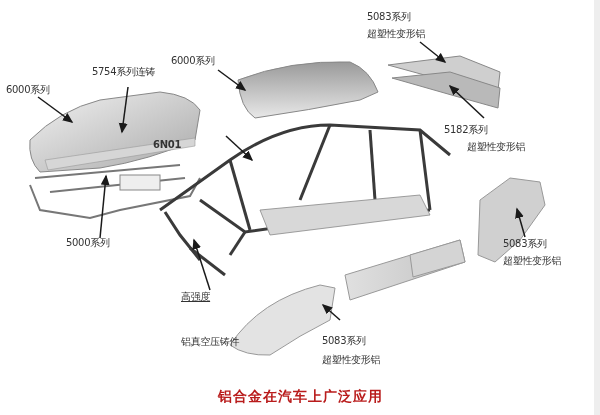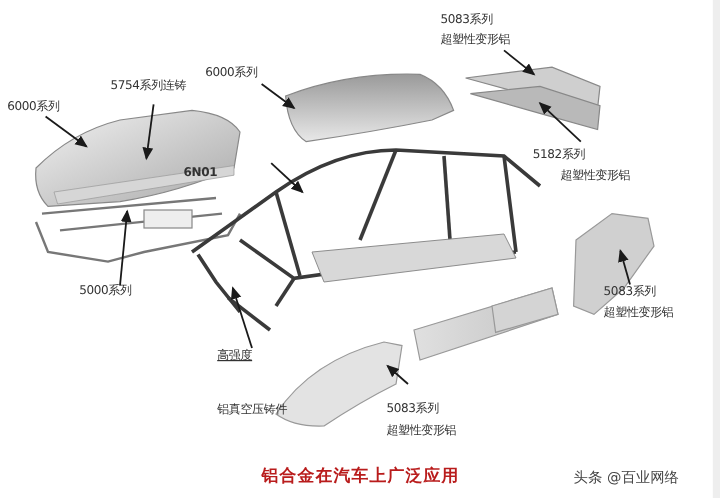--- a/index.html
+++ b/index.html
@@ -123,14 +123,13 @@
   <div class="lbl" style="left:467px;top:139px;">超塑性变形铝</div>
   <div class="lbl" style="left:66px;top:235px;text-align:right;">5000系列</div>
   <div class="lbl" style="left:503px;top:236px;">5083系列</div>
   <div class="lbl" style="left:503px;top:253px;">超塑性变形铝</div>
   <div class="lbl" style="left:181px;top:289px;text-decoration:underline;">高强度</div>
   <div class="lbl" style="left:181px;top:310px;margin-top:24px;">铝真空压铸件</div>
   <div class="lbl" style="left:322px;top:333px;">5083系列</div>
   <div class="lbl" style="left:322px;top:352px;">超塑性变形铝</div>
 
   <div class="caption">铝合金在汽车上广泛应用</div>
-  <div class="watermark">头条 @百业网络</div>
 </div>
 
 </body></html>

